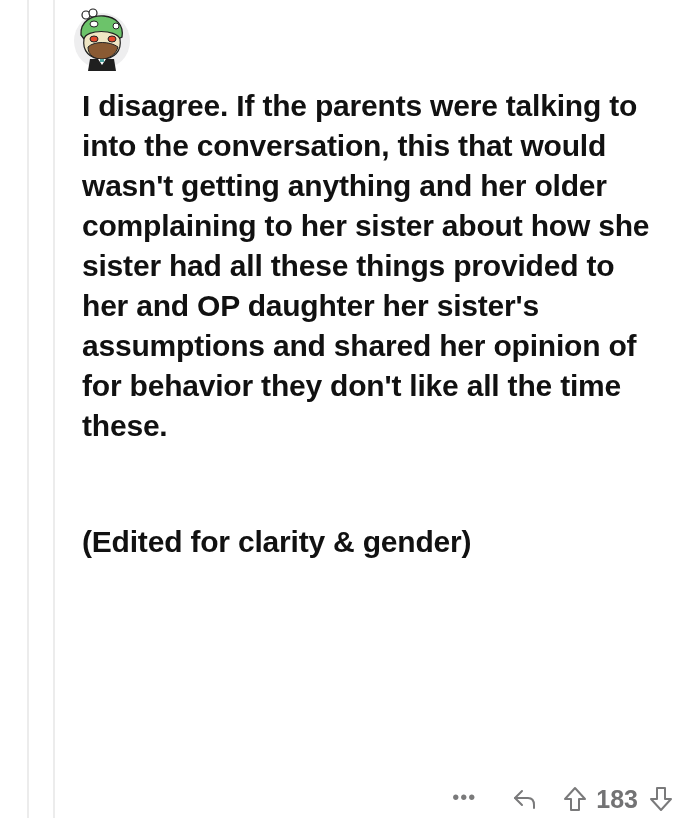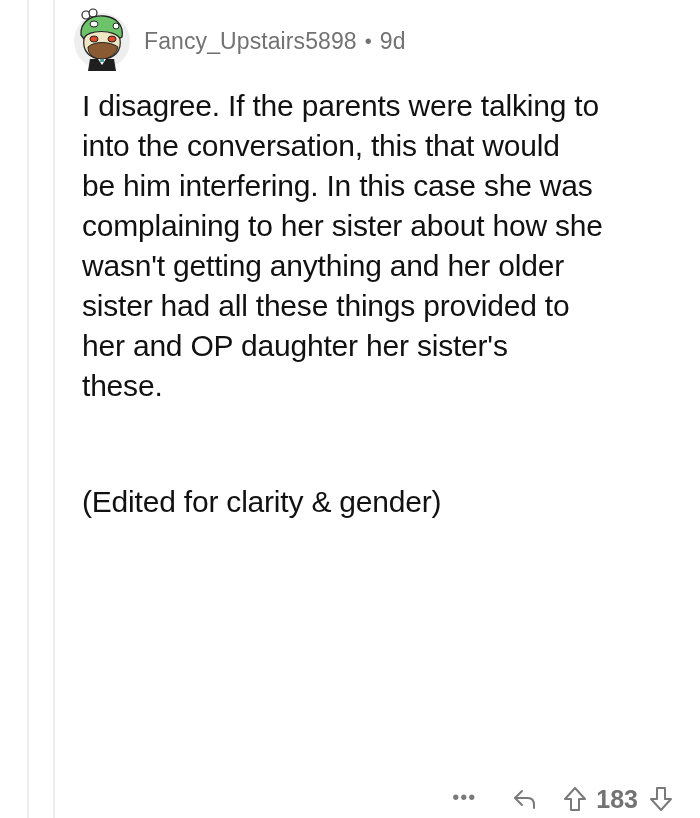--- a/index.html
+++ b/index.html
@@ -27,21 +27,21 @@
       margin-left: 14px; font-size: 23px; color: #727273;
       display: flex; align-items: center; letter-spacing: 0.1px;
     }
     .meta .dot { margin: 0 8px; font-size: 20px; }
 
     .comment-body {
       position: absolute; left: 82px; top: 86px; width: 600px;
       font-size: 30px; line-height: 40px; color: #111111;
       letter-spacing: -0.2px;
     }
-    .comment-body p { margin: 0; }
+    .comment-body p { margin: 0; font-weight: bold; }
     .comment-body .para-gap { height: 38px; }
     .comment-body .line { display: block; white-space: nowrap; }
 
     .actions {
       position: absolute; right: 26px; top: 780px; height: 38px;
       display: flex; align-items: center; color: #7a7a7b;
     }
     .actions .more {
       font-size: 20px; letter-spacing: 1px; margin-right: 36px; line-height: 1;
       transform: translateY(-2px);
@@ -72,36 +72,32 @@
         <path d="M12 38 C14 28 44 28 48 38 C50 50 42 58 30 58 C18 58 10 50 12 38 Z" fill="#efe6c4" stroke="#222" stroke-width="1.2"></path>
         <ellipse cx="22" cy="38" rx="4" ry="3" fill="#e24a2c" stroke="#222" stroke-width="1"></ellipse>
         <ellipse cx="40" cy="38" rx="4" ry="3" fill="#e24a2c" stroke="#222" stroke-width="1"></ellipse>
         <path d="M16 46 C22 40 38 40 46 46 C44 54 36 58 30 58 C22 58 16 54 16 46 Z" fill="#8a5a33" stroke="#222" stroke-width="1"></path>
 
         <path d="M18 58 L42 58 L44 70 L16 70 Z" fill="#1f1f1f"></path>
         <path d="M26 58 L30 64 L34 58 Z" fill="#fff"></path>
         <rect x="28" y="58" width="4" height="3" fill="#4aa3a0"></rect>
       </svg>
     </div>
-    <div class="meta">
-      <span>Fancy_Upstairs5898</span>
-      <span class="dot">•</span>
-      <span>9d</span>
-    </div>
   </div>
 
   <div class="comment-body">
     <p>
       <span class="line">I disagree. If the parents were talking to</span>
       <span class="line">into the conversation, this that would</span>
-      <span class="line">be him interfering. In this case she was</span>
+      <span class="line">wasn't getting anything and her older</span>
       <span class="line">complaining to her sister about how she</span>
-      <span class="line">wasn't getting anything and her older</span>
       <span class="line">sister had all these things provided to</span>
       <span class="line">her and OP daughter her sister's</span>
+      <span class="line">assumptions and shared her opinion of</span>
+      <span class="line">for behavior they don't like all the time</span>
       <span class="line">these.</span>
     </p>
     <div class="para-gap"></div>
     <div class="para-gap"></div>
     <p>(Edited for clarity &amp; gender)</p>
   </div>
 
   <div class="actions">
     <span class="more">•••</span>
     <span class="reply">

